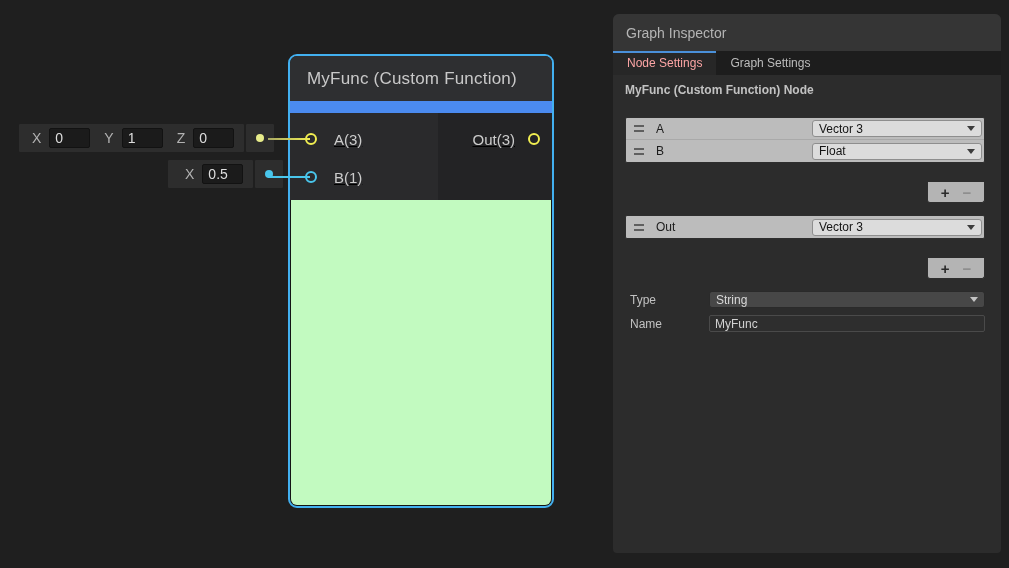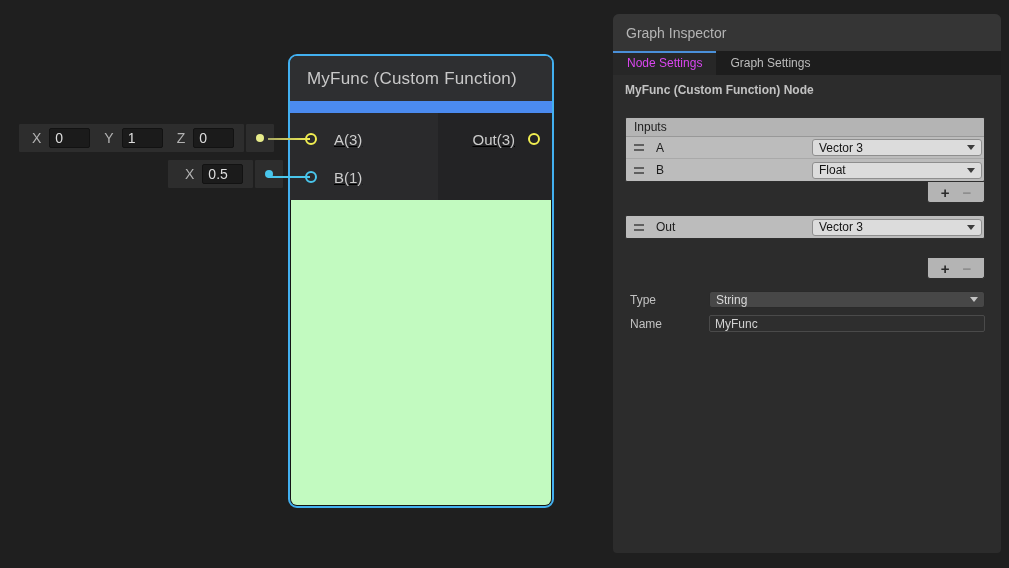--- a/index.html
+++ b/index.html
@@ -78,21 +78,21 @@
   .insp-titlebar {
     height:37px; background:#353535; border-radius:6px 6px 0 0;
     display:flex; align-items:center; padding-left:13px;
   }
   .insp-title { color:#b5b5b5; font-size:14px; }
   .tabbar { height:24px; background:#1d1d1d; display:flex; }
   .tab {
     display:flex; align-items:center; padding:0 14px; font-size:12px;
     color:#bdbdbd; position:relative;
   }
-  .tab.active { background:#272727; color:#d946ef; }
+  .tab.active { background:#272727; color:#fca5a5; }
   .tab.active::before {
     content:""; position:absolute; left:0; top:0; right:0; height:2px; background:#4a90d9;
   }
   .insp-heading {
     position:absolute; left:12px; top:69px; color:#c2c2c2;
     font-size:12px; font-weight:bold;
   }
 
   .section {
     position:absolute; left:12px; width:360px;
@@ -227,21 +227,20 @@
       <div class="tab active">
         <span>Node Settings</span>
       </div>
       <div class="tab">
         <span>Graph Settings</span>
       </div>
     </div>
     <div class="insp-heading">MyFunc (Custom Function) Node</div>
 
     <div class="section section-inputs">
-      <div class="section-header">Inputs</div>
       <div class="section-row">
         <span class="drag-handle"></span>
         <span class="row-name">A</span>
         <div class="dropdown-light">
           <span class="dd-value">Vector 3</span>
           <span class="chev"></span>
         </div>
       </div>
       <div class="section-row">
         <span class="drag-handle"></span>

